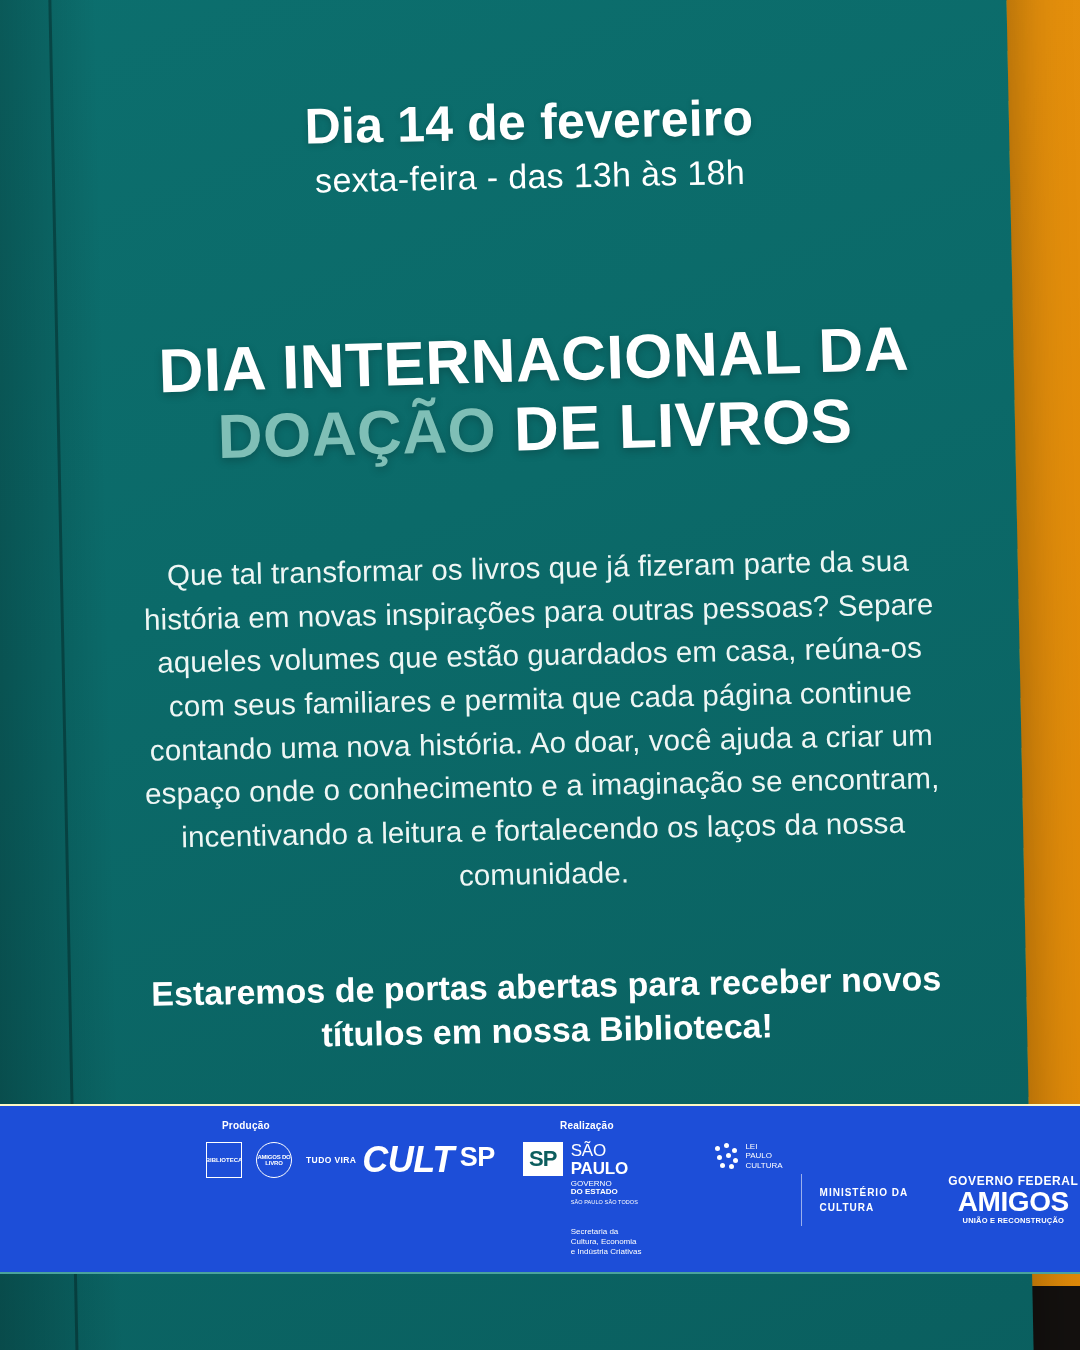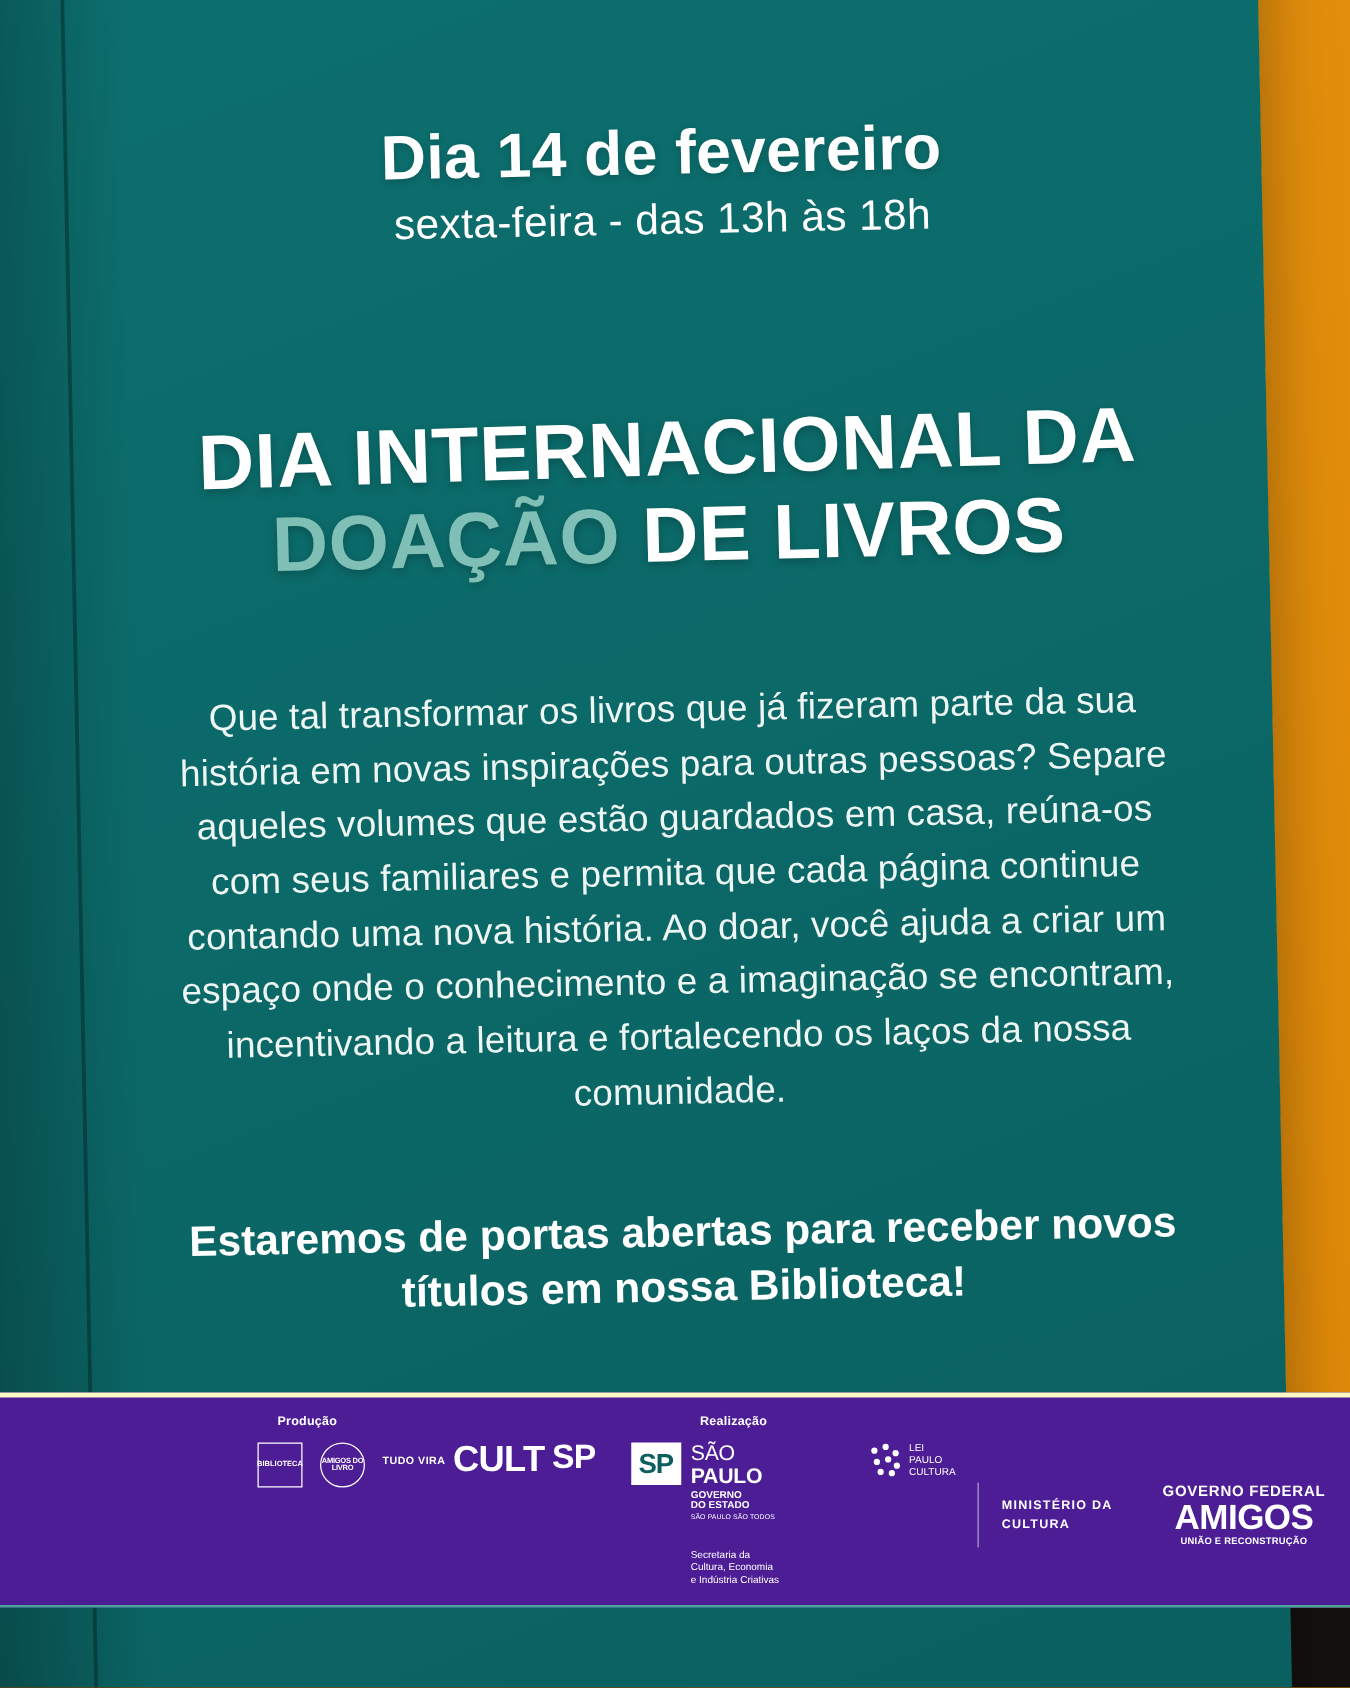--- a/index.html
+++ b/index.html
@@ -147,25 +147,25 @@
     color: #ffffff;
     font-size: 34px;
     font-weight: 700;
     line-height: 1.28;
   }
 
   
   .footer {
     position: absolute;
     left: 0;
-    bottom: 64px;
+    bottom: 76px;
     width: 100%;
     height: 166px;
-    background: #4c1d95;
-    border-top: 4px solid #fef9c3;
+    background: #1d4ed8;
+    border-top: 2px solid #fef9c3;
     border-bottom: 2px solid #4aa39c;
   }
   .footer-inner {
     position: relative;
     height: 100%;
   }
   .footer-col-label {
     position: absolute;
     top: 14px;
     font-size: 10px;
@@ -201,36 +201,36 @@
   .seal-sq {
     width: 34px; height: 34px;
     border: 1.6px solid #ffffff;
     display: flex; align-items: center; justify-content: center;
     font-size: 6px; font-weight: 700; line-height: 1.05;
     text-align: center;
   }
 
   .cultsp { text-align: left; line-height: 1.0; }
   .cultsp .tudo { font-size: 8.5px; font-weight: 700; letter-spacing: .4px; }
-  .cultsp .cult { font-size: 29px; font-weight: 800; letter-spacing: -.5px; }
+  .cultsp .cult { font-size: 36px; font-weight: 800; letter-spacing: -.5px; font-style: italic; }
   .cultsp .sp   { font-size: 27px; font-weight: 800; letter-spacing: -.5px; margin-top:-6px;}
 
   .gov-sp { display: flex; align-items: flex-start; gap: 8px; }
   .gov-sp .mark {
     width: 40px; height: 34px;
     background: #ffffff;
     color: #0d5e5e;
     font-size: 22px; font-weight: 800;
     display: flex; align-items: center; justify-content: center;
     letter-spacing: -1px;
   }
   .gov-sp .txt { line-height: 1.03; }
   .gov-sp .sao { font-size: 17px; font-weight: 400; letter-spacing: -.2px; }
   .gov-sp .paulo { font-size: 17px; font-weight: 800; letter-spacing: -.2px; }
-  .gov-sp .gov { font-size: 8px; font-weight: 700; margin-top: 3px; }
+  .gov-sp .gov { font-size: 8px; font-weight: 400; margin-top: 3px; }
   .gov-sp .est { font-size: 8px; font-weight: 700; }
   .gov-sp .micro { font-size: 5.5px; margin-top: 4px; letter-spacing:.1px;}
   .gov-sp .sec { font-size: 8px; font-weight: 400; margin-top: 21px; line-height: 1.25; }
 
   .lei { display: flex; align-items: center; gap: 6px; }
   .lei .dots {
     width: 26px; height: 26px;
     position: relative;
   }
   .lei .dots i {

